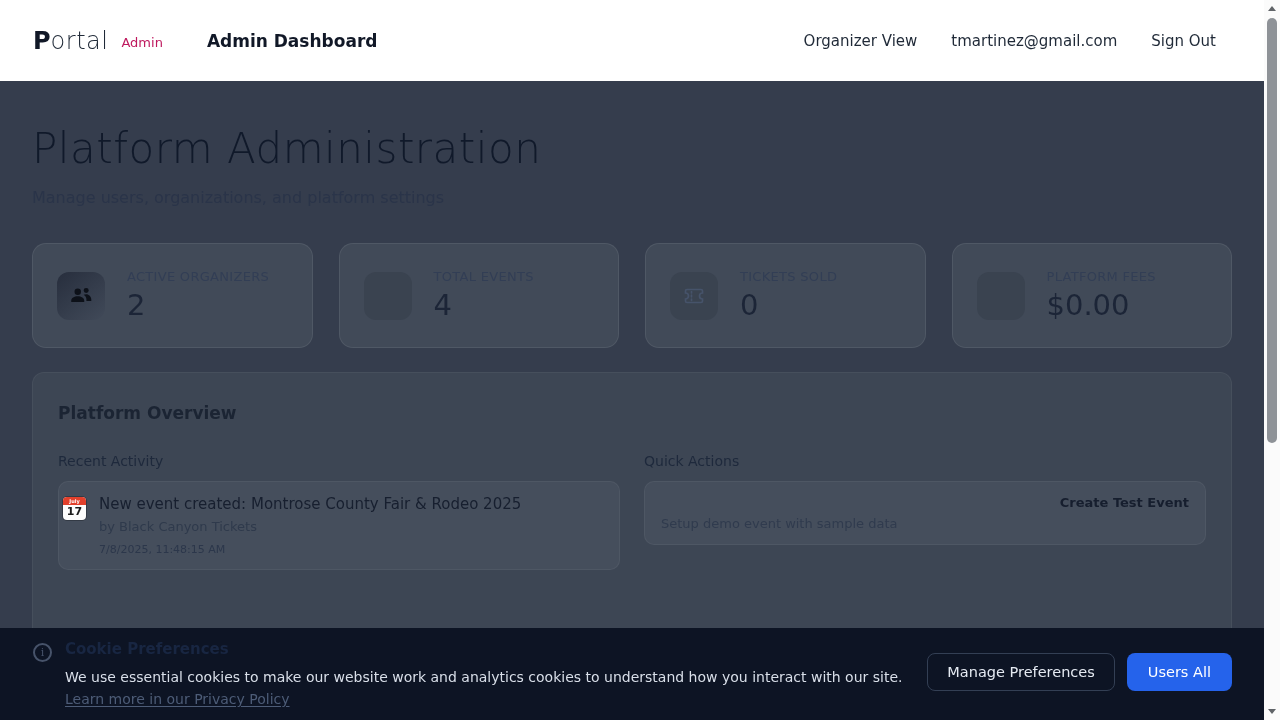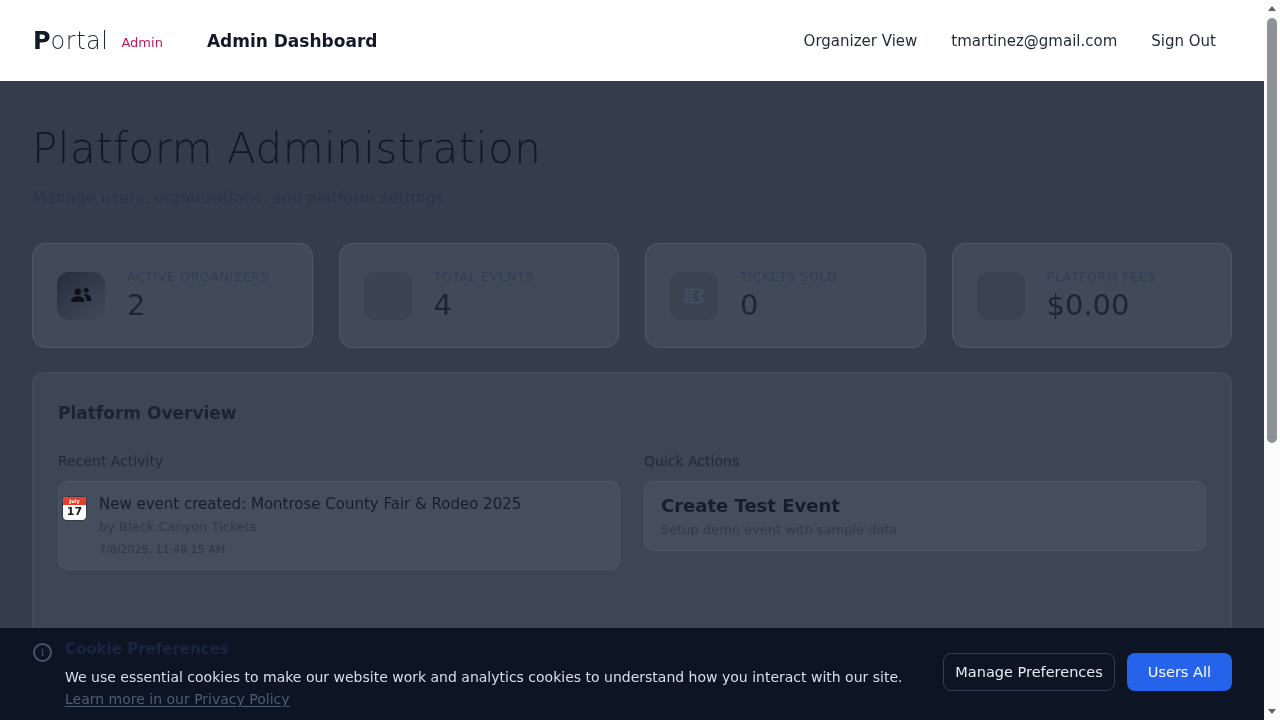--- a/index.html
+++ b/index.html
@@ -50,36 +50,36 @@
   .cal { width:23px; height:23px; border-radius:4px; overflow:hidden; background:#fdfdfd; flex:none;
     box-shadow:0 0 0 1px rgba(0,0,0,0.25); margin-top:2px; }
   .cal-top { height:8px; background:#e2402c; color:#fff; font-size:5px; line-height:8px; text-align:center; font-weight:700; }
   .cal-day { font-size:11px; font-weight:700; color:#1d1d1d; text-align:center; line-height:14px; }
   .activity-title { font-size:15px; font-weight:500; color:#171f2f; }
   .activity-by { font-size:13px; color:#2f3a4c; margin-top:6px; }
   .activity-ts { font-size:11px; color:#2c374b; margin-top:9px; }
 
   .action-card { background:#454e5c; border:1px solid rgba(255,255,255,0.05); border-radius:10px;
     padding:13px 16px; cursor:pointer; }
-  .action-title { font-size:18px; font-weight:600; color:#161e2e; }
+  .action-title { font-size:13px; font-weight:600; color:#161e2e;text-align:right; }
   .action-sub { font-size:13px; color:#303b4e; margin-top:6px; }
 
   
   .banner { position:absolute; left:0; right:0; bottom:0; height:92px; background:#0d1424; z-index:8;
     padding:12px 48px 0 33px; display:flex; align-items:flex-start; }
   .info-icon { width:19px; height:19px; border:2px solid #47536a; border-radius:50%; color:#47536a;
     font-size:11px; font-family:"DejaVu Serif", serif; display:flex; align-items:center; justify-content:center;
     flex:none; margin-top:3px; }
   .banner-text { margin-left:13px; flex:1; }
   .banner-heading { font-size:15px; font-weight:600; color:#182642; }
   .banner-msg { margin-top:8px; font-size:14px; color:#d9dfe9; line-height:1.6; max-width:868px; }
   .banner-link { color:#4d5c77; text-decoration:underline; text-underline-offset:2px; cursor:pointer; }
   .banner-buttons { display:flex; gap:12px; margin-top:13px; flex:none; }
   .btn { border-radius:8px; font-size:14.5px; cursor:pointer; font-family:inherit; }
-  .btn-outline { background:transparent; border:1px solid #333f54; color:#e5eaf2; padding:10px 11px; }
+  .btn-outline { background:transparent; border:1px solid #333f54; color:#e5eaf2; padding:10px 19px; }
   .btn-primary { background:#2563eb; border:none; color:#ffffff; padding:11px 21px; font-weight:500; }
 
   
   .scrollbar { position:absolute; top:0; right:0; width:16px; height:720px; background:#fbfbfb; z-index:20; }
   .sb-thumb { position:absolute; top:18px; left:3px; width:10px; height:425px; background:#8e9297; border-radius:5px; cursor:pointer; }
   .sb-up { position:absolute; top:6px; left:4px; width:0; height:0;
     border-left:4px solid transparent; border-right:4px solid transparent; border-bottom:5px solid #606468; cursor:pointer; }
   .sb-down { position:absolute; bottom:6px; left:4px; width:0; height:0;
     border-left:4px solid transparent; border-right:4px solid transparent; border-top:5px solid #606468; cursor:pointer; }
 </style>

